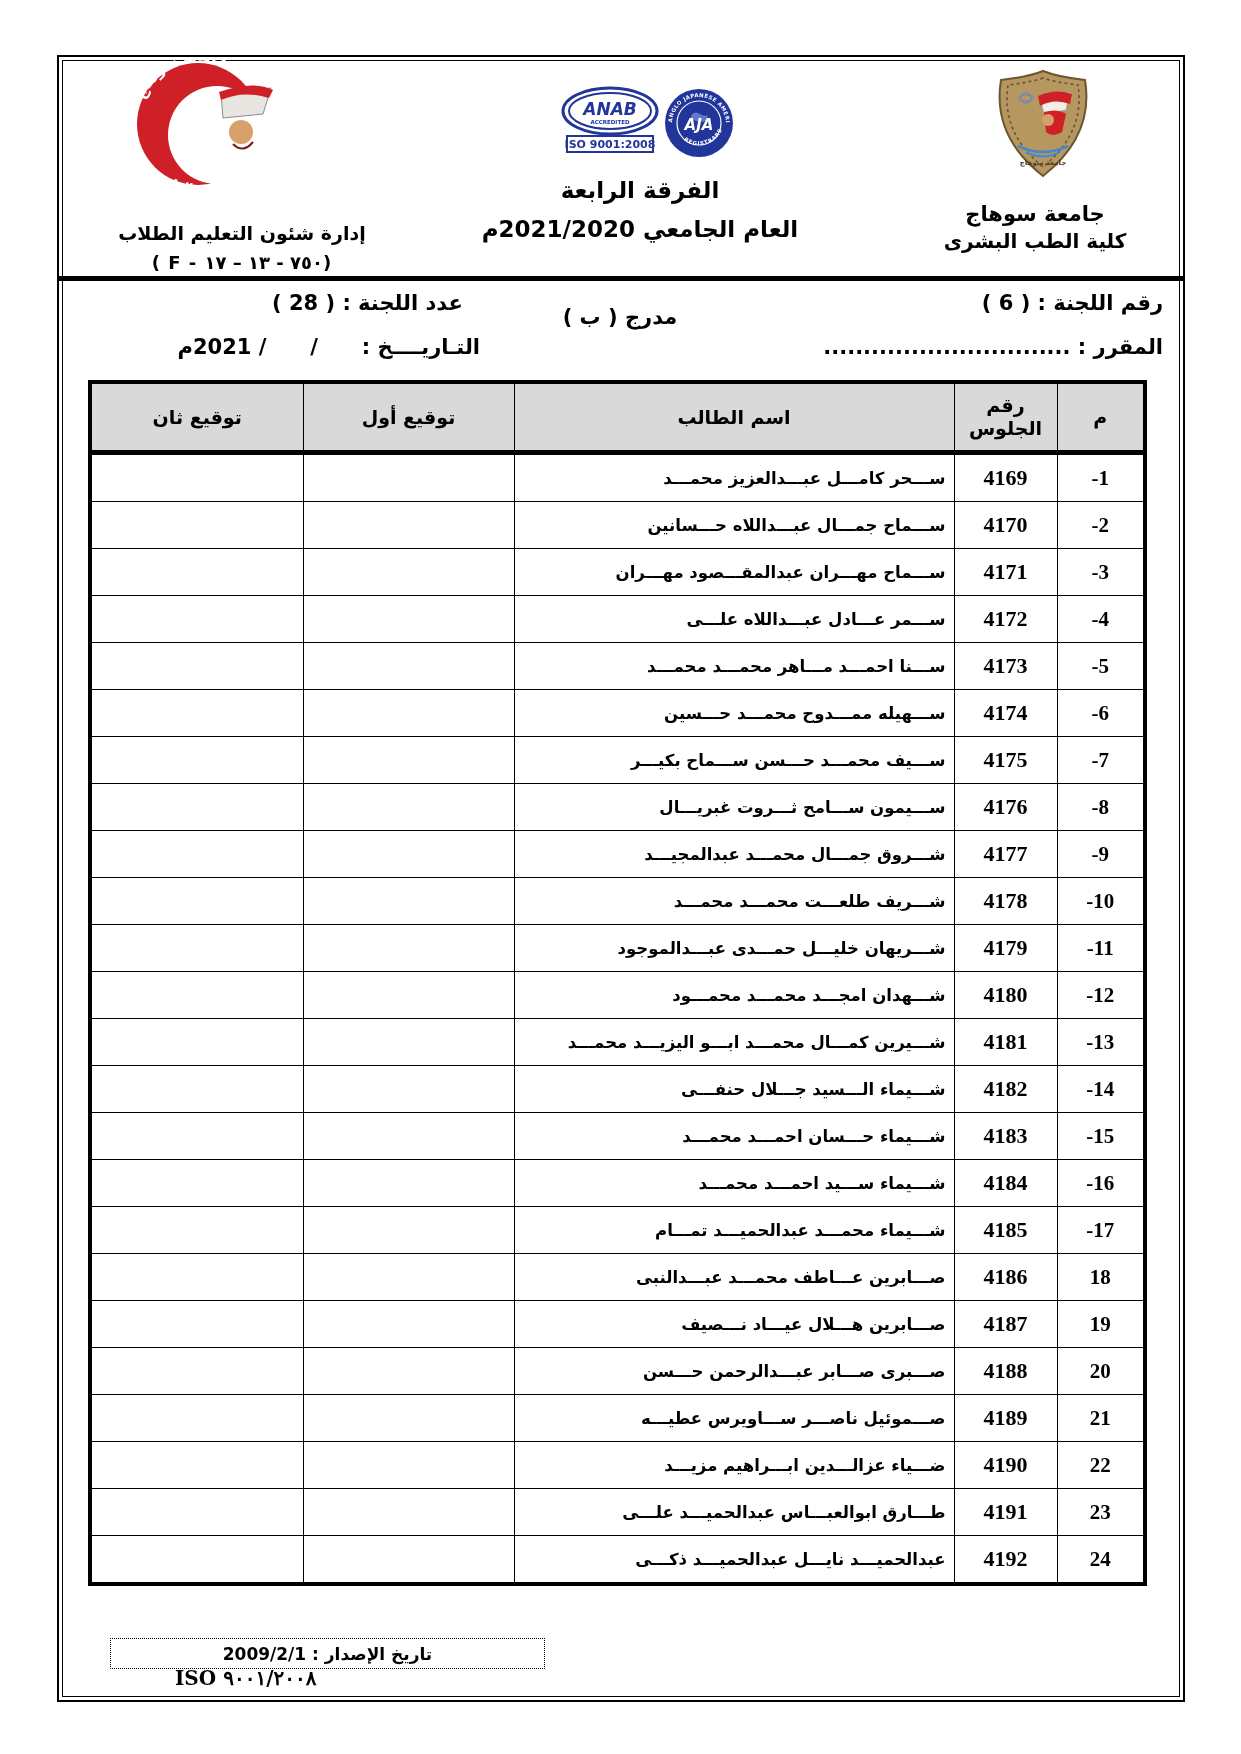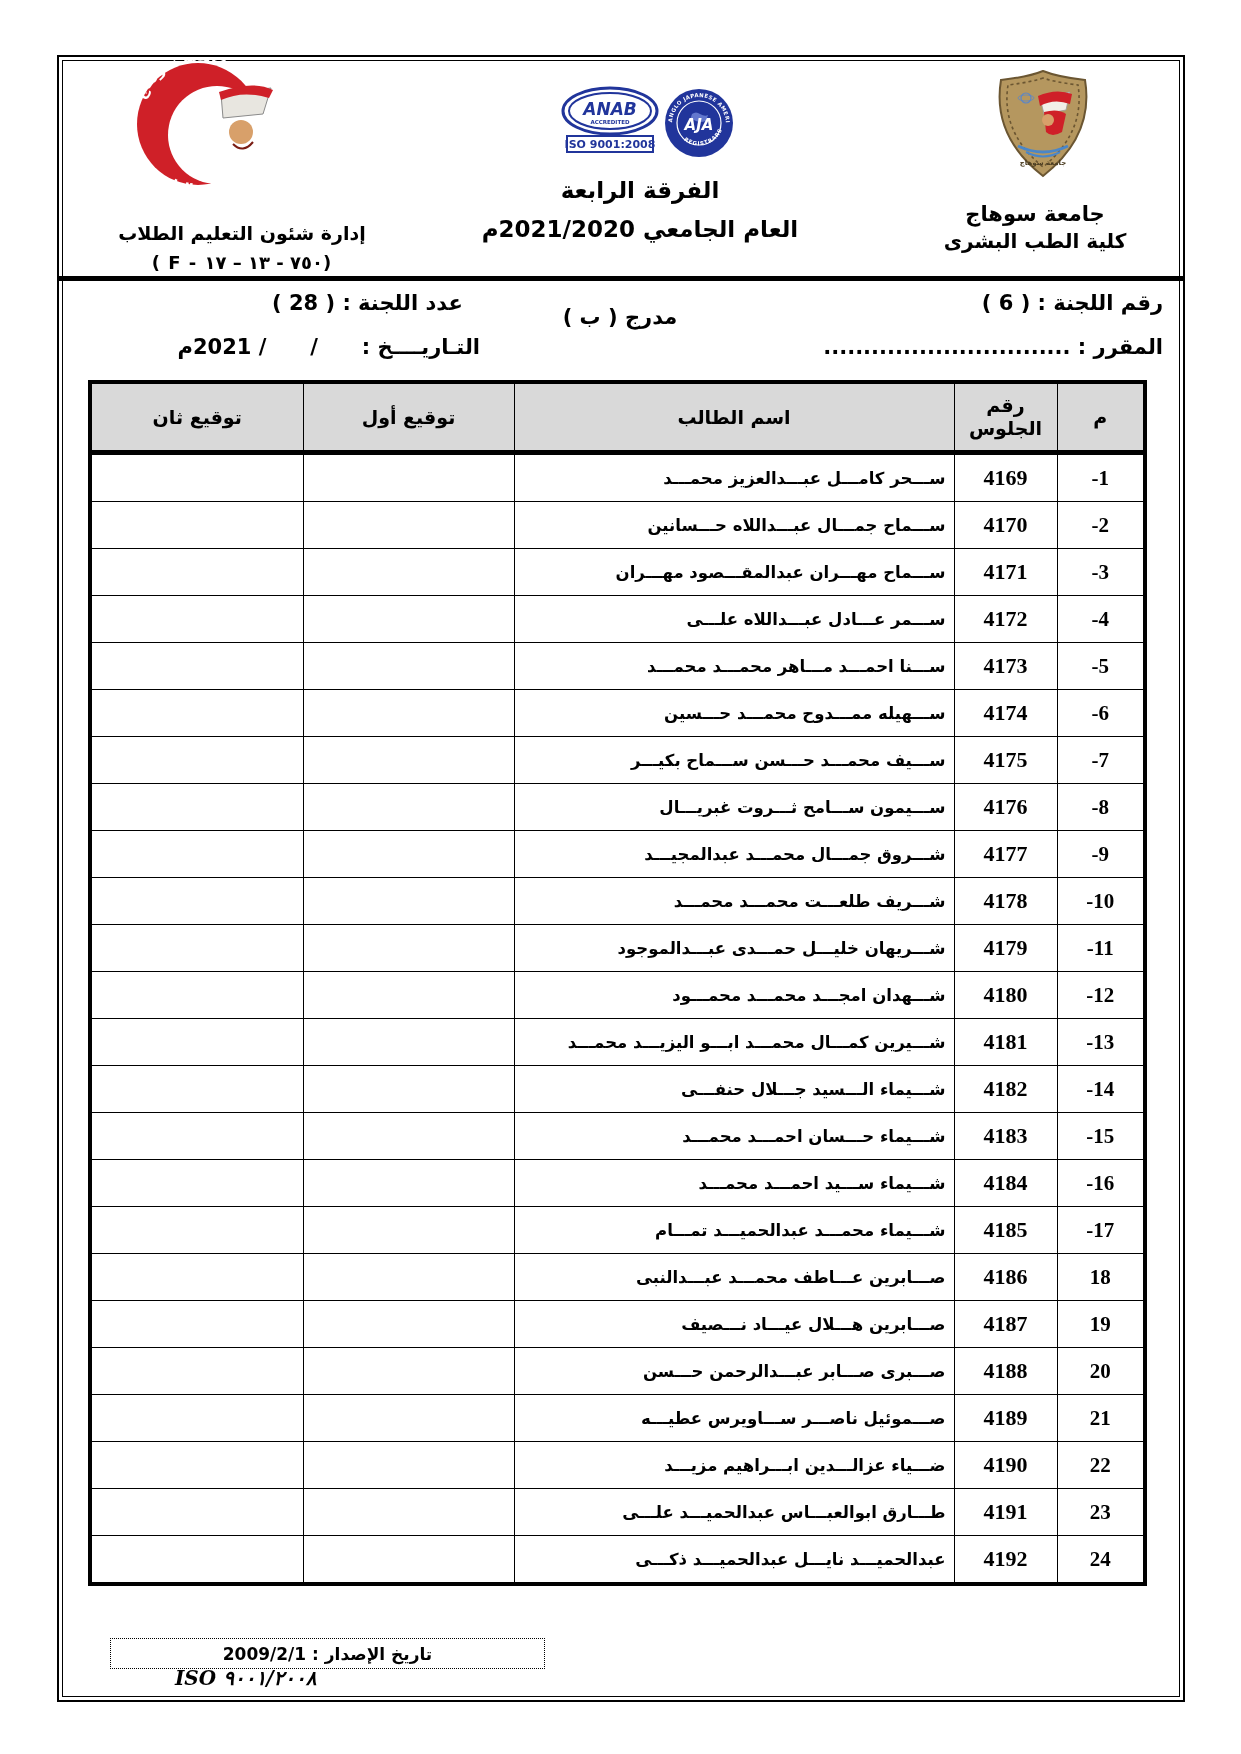--- a/index.html
+++ b/index.html
@@ -29,21 +29,21 @@
   #roster td{border:1px solid #000;height:46px;padding:0;}
   .c-idx{font-family:"Liberation Serif","DejaVu Serif",serif;font-size:21px;font-weight:bold;
          text-align:center;}
   .c-seat{font-family:"Liberation Serif","DejaVu Serif",serif;font-size:22px;font-weight:bold;
           text-align:center;}
   .c-name{font-size:16.5px;font-weight:bold;text-align:right;padding:0 8px 0 4px !important;
           white-space:nowrap;overflow:hidden;}
   
   .foot-box{position:absolute;border:1px dotted #000;height:29px;display:flex;align-items:center;
             justify-content:center;font-size:17px;font-weight:bold;}
-  .iso-note{position:absolute;font-family:"DejaVu Serif",serif;font-style:italic;font-weight:bold;
+  .iso-note{position:absolute;font-family:"DejaVu Serif",serif;font-weight:bold;
             font-size:20px;direction:ltr;}
   svg text{font-family:"DejaVu Sans",sans-serif;}
 </style>
 </head>
 <body>
 
 <div class="page">
   <div class="frame"></div>
 
   <svg class="abs" style="left:103px;top:58px;" width="200" height="140" viewBox="0 0 200 140">

